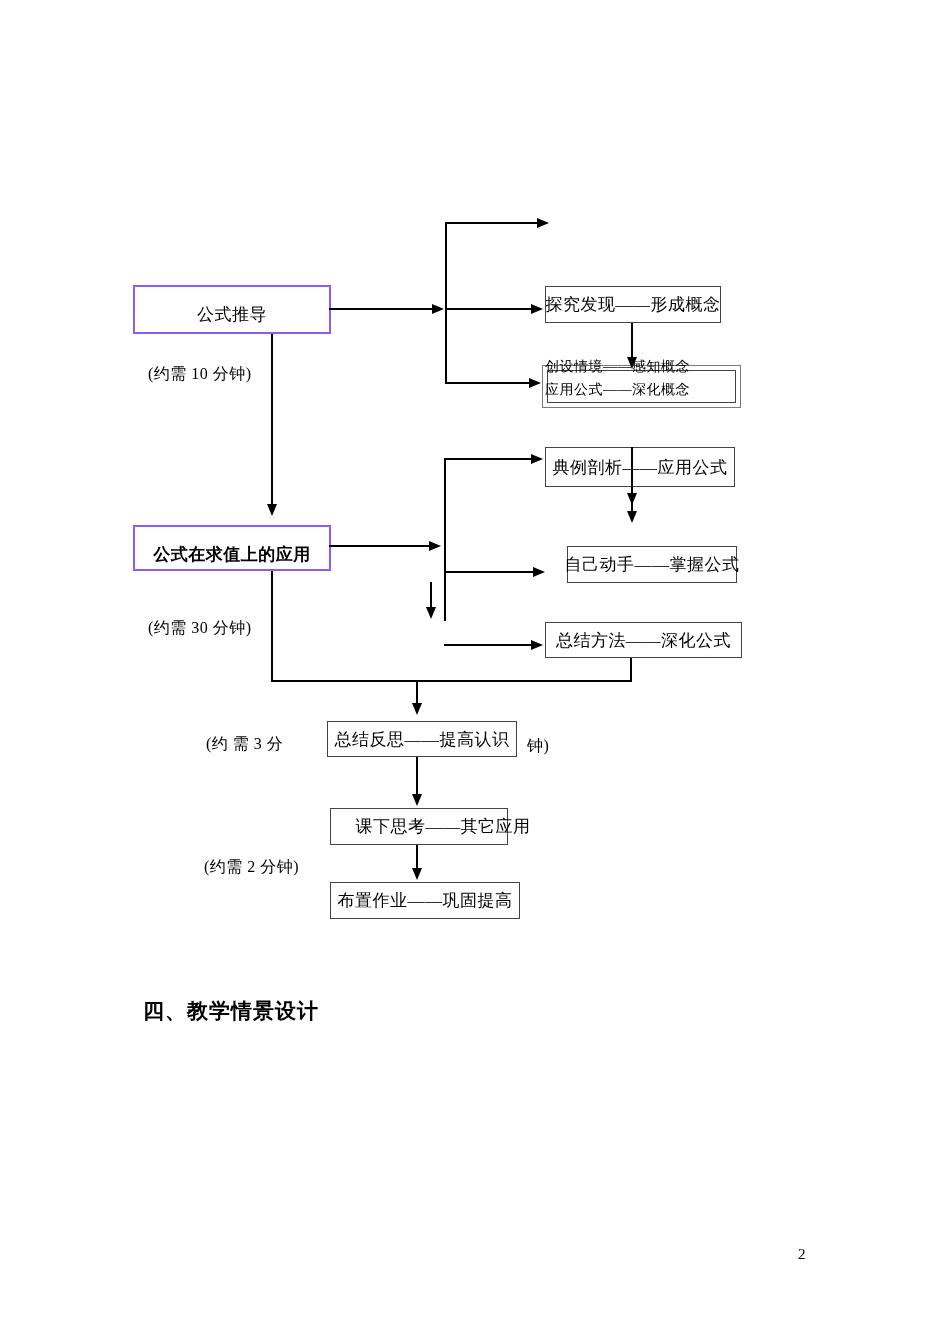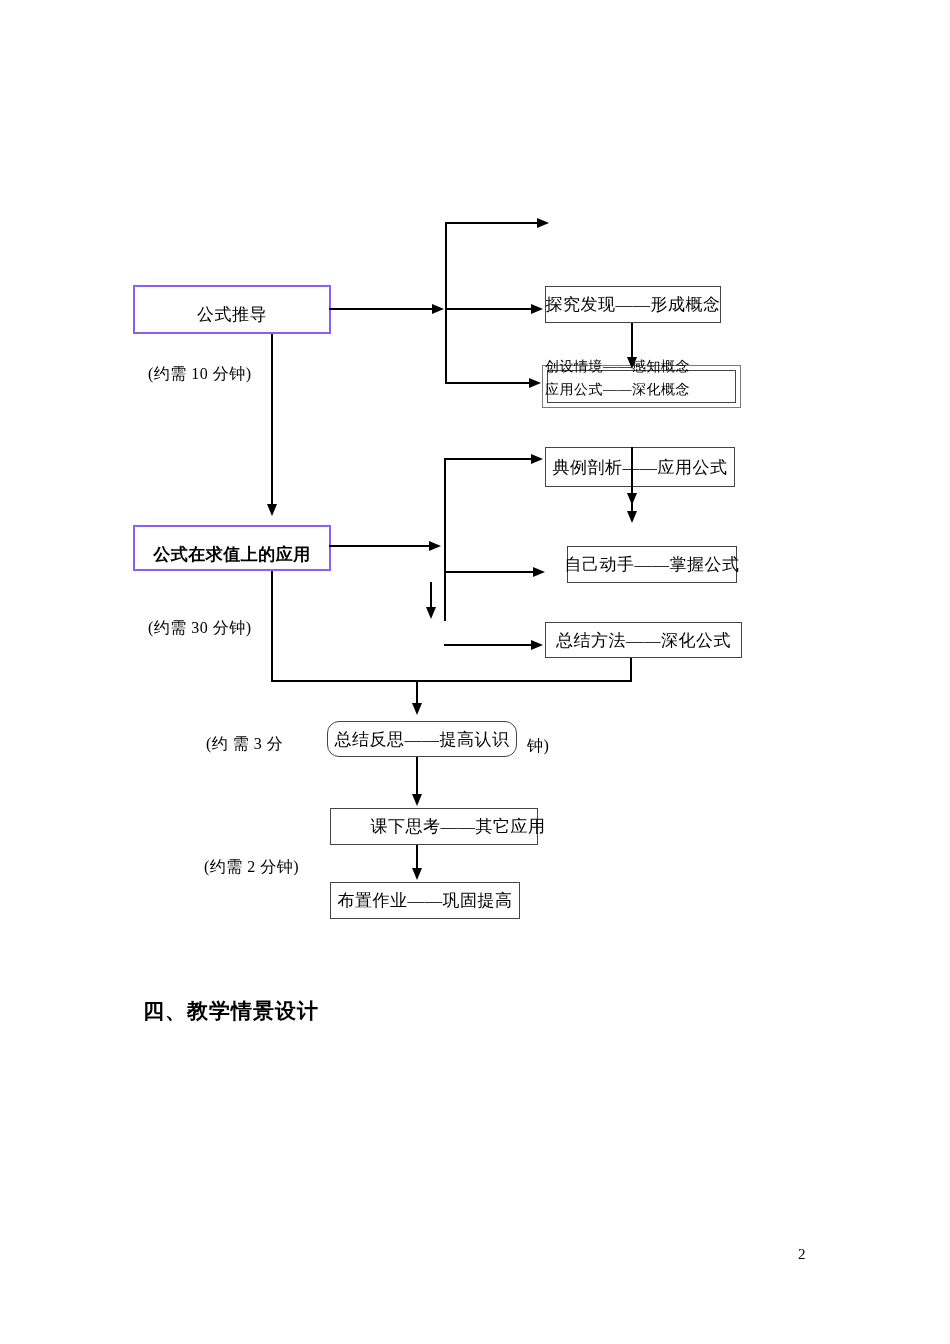--- a/index.html
+++ b/index.html
@@ -66,25 +66,25 @@
   </div>
 
   <div class="bx" style="left:547px; top:546px; width:170px; height:37px;margin-left:20px;">
     <span>自己动手——掌握公式</span>
   </div>
 
   <div class="bx" style="left:545px; top:622px; width:197px; height:36px;">
     <span>总结方法——深化公式</span>
   </div>
 
-  <div class="bx" style="left:327px; top:721px; width:190px; height:36px;border-radius:12px;">
+  <div class="bx" style="left:327px; top:721px; width:190px; height:36px;">
     <span>总结反思——提高认识</span>
   </div>
 
-  <div class="bx" style="left:330px; top:808px; width:208px; height:37px;padding-left:48px;">
+  <div class="bx" style="left:330px; top:808px; width:178px; height:37px;padding-left:48px;">
     <span>课下思考——其它应用</span>
   </div>
 
   <div class="bx" style="left:330px; top:882px; width:190px; height:37px;">
     <span>布置作业——巩固提高</span>
   </div>
 
   <div class="lbl" style="left:148px; top:352px;margin-top:12px;">(约需 10 分钟)</div>
   <div class="lbl" style="left:148px; top:607px;margin-top:11px;">(约需 30 分钟)</div>
   <div class="lbl" style="left:206px; top:734px;">(约 需 3 分</div>

